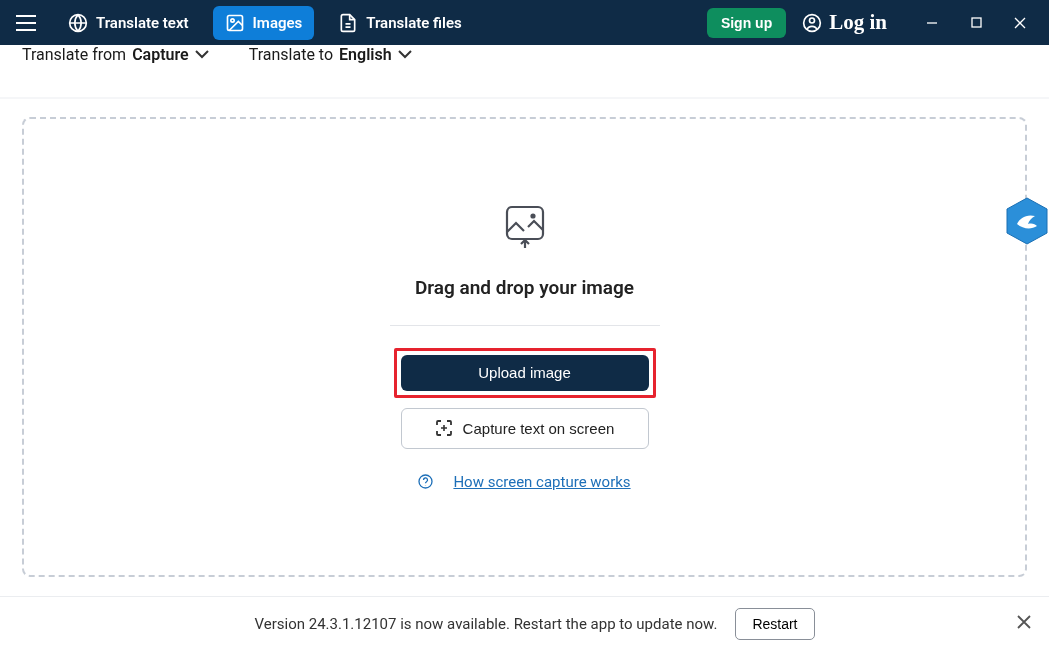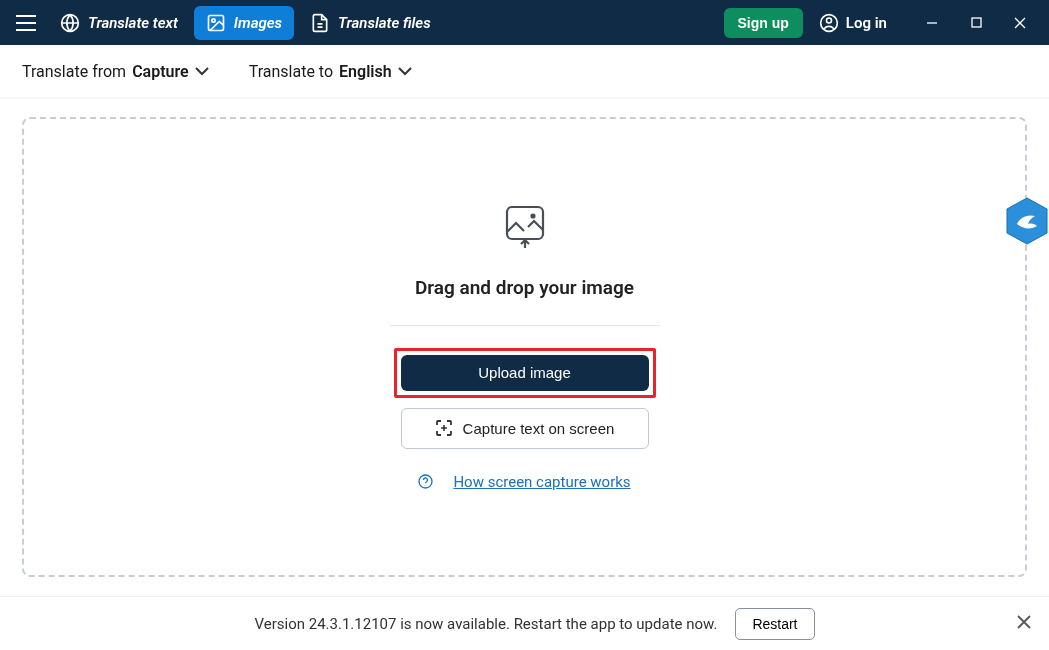--- a/index.html
+++ b/index.html
@@ -6,45 +6,45 @@
     body { font-family: -apple-system, BlinkMacSystemFont, "Segoe UI", Roboto, sans-serif; width: 1049px; height: 650px; overflow: hidden; background: #fff; }
     
     .titlebar {
       height: 45px;
       background: #0f2b46;
       display: flex;
       align-items: center;
       color: #fff;
       padding: 0 8px;
     }
-    .titlebar-left { display: flex; align-items: center; gap: 4px; flex: 1; font-style: italic; }
+    .titlebar-left { display: flex; align-items: center; gap: 12px; flex: 1; }
     .hamburger { padding: 6px 8px; cursor: pointer; display: flex; }
     .nav-item {
       display: flex; align-items: center; gap: 8px;
       padding: 7px 12px; border-radius: 6px; cursor: pointer;
       font-size: 15px; font-weight: 600;
     }
     .nav-item.active { background: #0e7ed9; }
     .nav-item svg { width: 20px; height: 20px; }
     .titlebar-right { display: flex; align-items: center; gap: 6px; }
     .signup-btn {
       background: #0e8e5e; color: #fff; border: none;
       padding: 7px 14px; border-radius: 6px; font-size: 14px;
       font-weight: 600; cursor: pointer;
     }
     .login-btn {
       display: flex; align-items: center; gap: 7px;
-      padding: 7px 10px; color: #fff; font-size: 15px;
-      font-weight: 600; cursor: pointer;
+      padding: 7px 10px; color: #fff; font-size: 21px;
+      font-weight: 600; cursor: pointer; font-family: Liberation Serif, serif;
     }
     .win-controls { display: flex; gap: 2px; margin-left: 8px; }
     .win-btn { width: 42px; height: 28px; display: flex; align-items: center; justify-content: center; cursor: pointer; }
     
     .langbar {
-      height: 54px; display: flex; align-items: center;
+      height: 54px; display: flex; align-items: flex-start;
       padding: 0 22px; background: #fff;
       border-bottom: 2px solid #f5f6f8;
     }
     .lang-select {
       display: flex; align-items: center; gap: 6px;
       font-size: 16px; cursor: pointer; color: #1a1a1a;
       margin-right: 40px;
     }
     .lang-select .lang-label { font-weight: 400; }
     .lang-select .lang-value { font-weight: 600; }

